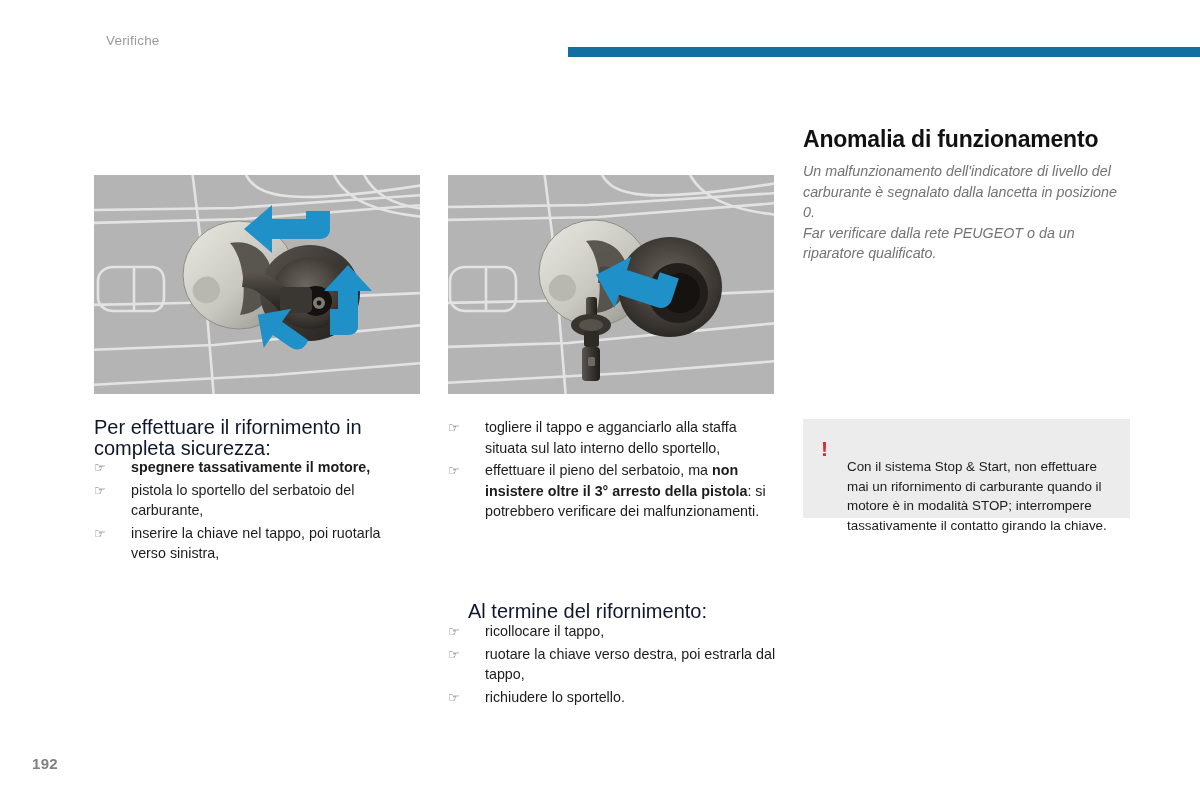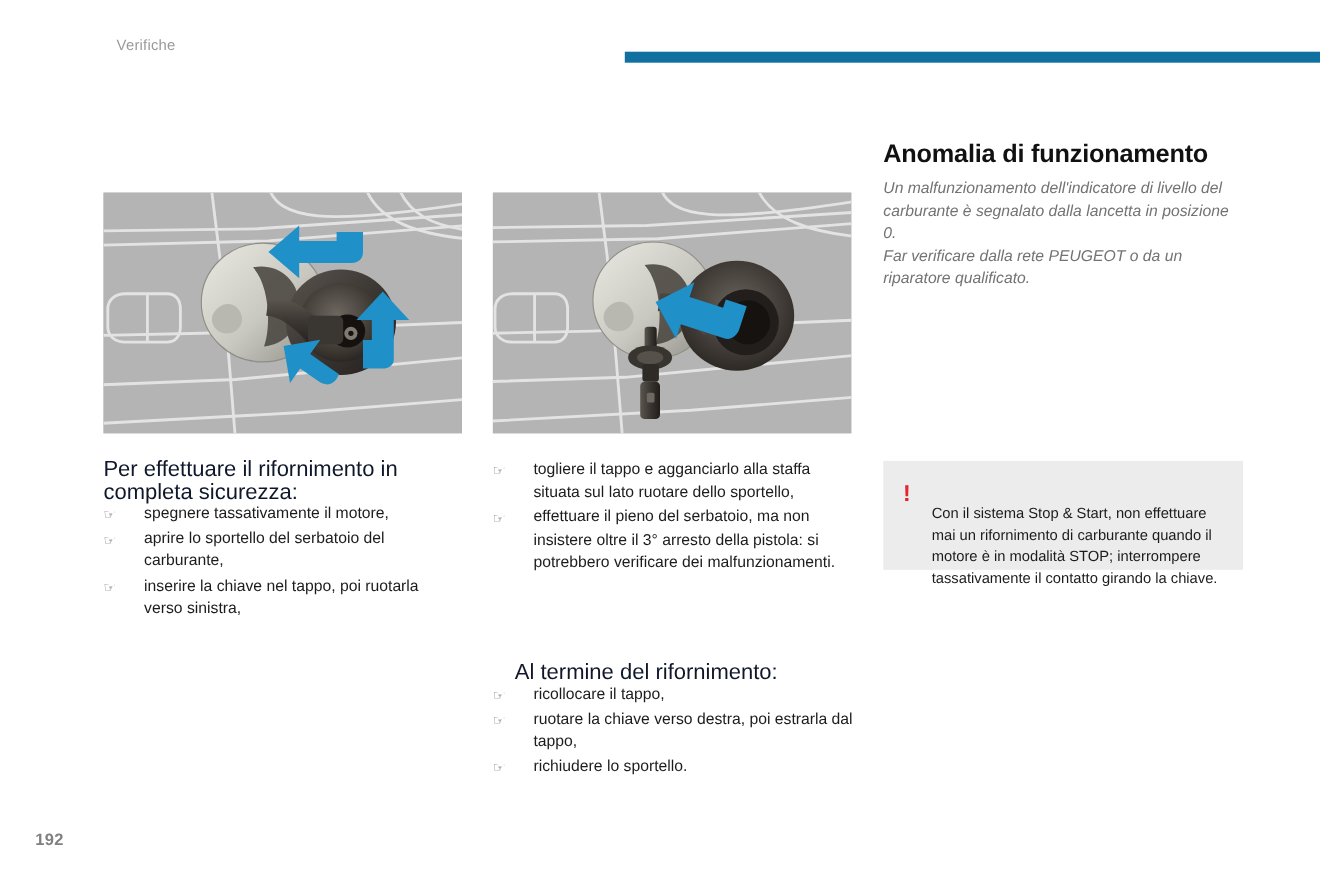--- a/index.html
+++ b/index.html
@@ -83,21 +83,21 @@
   }
   .bullet {
     position: absolute;
     left: 0;
     top: 1px;
     width: 26px;
     font-size: 13px;
     color: #6a6a6a;
     line-height: 20.5px;
   }
-  .b { font-weight: normal; }
+  .b { font-weight: bold; }
 
   
   .section-title {
     position: absolute;
     left: 803px;
     top: 126px;
     font-size: 23px;
     font-weight: bold;
     color: #111111;
     letter-spacing: -.2px;
@@ -258,32 +258,32 @@
 
 <div class="para" style="left:94px; top:417px; width:300px;">Per effettuare il rifornimento in completa sicurezza:</div>
 
 <ul class="list" style="left:94px; top:457px; width:310px;">
   <li>
     <span class="bullet">☞</span>
     <span class="b">spegnere tassativamente il motore,</span>
   </li>
   <li>
     <span class="bullet">☞</span>
-    <span>aprire lo sportello del serbatoio del carburante,</span>
+    <span>pistola lo sportello del serbatoio del carburante,</span>
   </li>
   <li>
     <span class="bullet">☞</span>
     <span>inserire la chiave nel tappo, poi ruotarla verso sinistra,</span>
   </li>
 </ul>
 
 <ul class="list" style="left:448px; top:417px; width:320px;">
   <li>
     <span class="bullet">☞</span>
-    <span>togliere il tappo e agganciarlo alla staffa situata sul lato ruotare dello sportello,</span>
+    <span>togliere il tappo e agganciarlo alla staffa situata sul lato interno dello sportello,</span>
   </li>
   <li>
     <span class="bullet">☞</span>
     <span>effettuare il pieno del serbatoio, ma </span><span class="b">non insistere oltre il 3° arresto della pistola</span><span>: si potrebbero verificare dei malfunzionamenti.</span>
   </li>
 </ul>
 
 <div class="para" style="left:468px; top:601px; width:320px;">Al termine del rifornimento:</div>
 
 <ul class="list" style="left:448px; top:621px; width:330px;">

